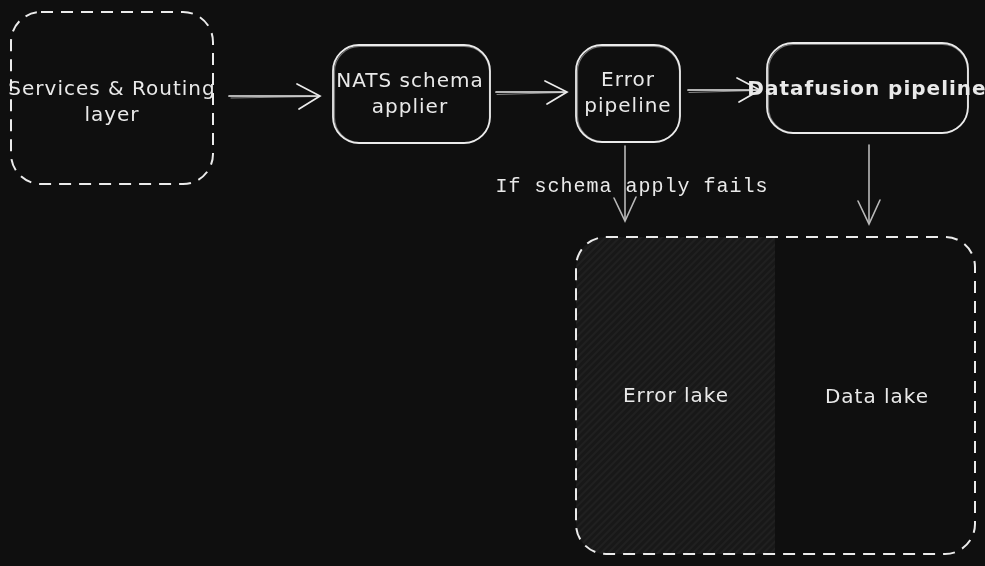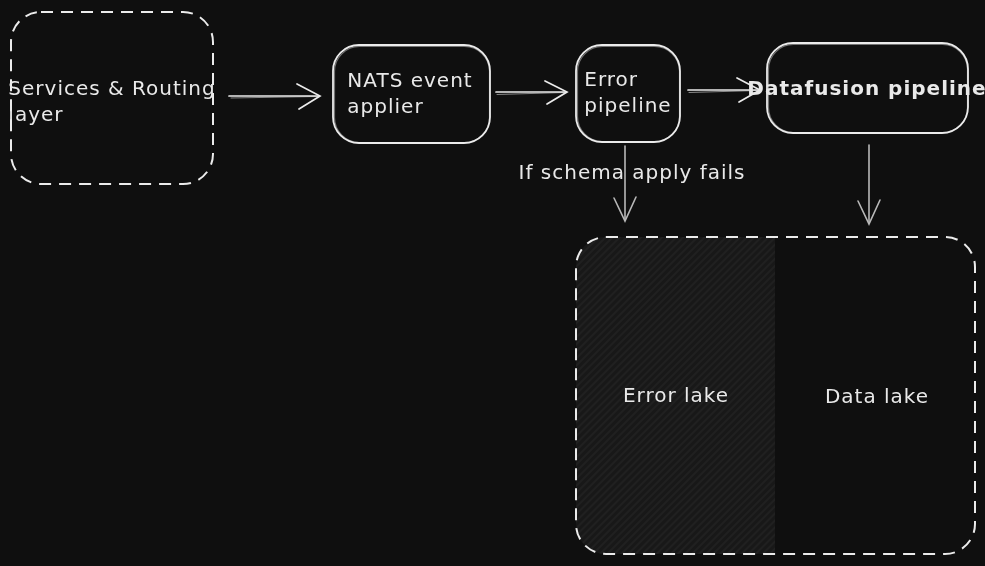--- a/index.html
+++ b/index.html
@@ -35,21 +35,21 @@
   .hatch-ln     { stroke: var(--hatch-line); stroke-width: 1.1; }
 
   
   .label {
     position: absolute;
     transform: translate(-50%, -50%);
     color: var(--text);
     font-size: 20px;
     letter-spacing: 1px;
     line-height: 26px;
-    text-align: left;
+    text-align: center;
     white-space: nowrap;
   }
   .label .line { display: block; }
   .note { font-size: 20px; }
 </style>
 </head>
 <body>
 
 <div class="canvas">
 
@@ -109,30 +109,30 @@
       <path class="arrow-v" d="M858 201 L869 224 L880 200"></path>
     </g>
   </svg>
 
   <div class="label" style="left:112px; top:101px;">
     <span class="line">Services &amp; Routing</span>
     <span class="line">layer</span>
   </div>
 
   <div class="label" style="left:410px; top:93px;">
-    <span class="line">NATS event</span>
+    <span class="line">NATS schema</span>
     <span class="line">applier</span>
   </div>
 
   <div class="label" style="left:628px; top:92px;">
     <span class="line">Error</span>
     <span class="line">pipeline</span>
   </div>
 
   <div class="label" style="left:867px; top:88px;font-weight:bold;">Datafusion pipeline</div>
 
-  <div class="label note" style="left:632px; top:172px;">If schema apply fails</div>
+  <div class="label note" style="left:632px; top:187px;font-family:Liberation Mono, monospace;">If schema apply fails</div>
 
   <div class="label" style="left:877px; top:396px;">Data lake</div>
 
   <div class="label" style="left:676px; top:395px;">Error lake</div>
 
 </div>
 
 </body></html>

